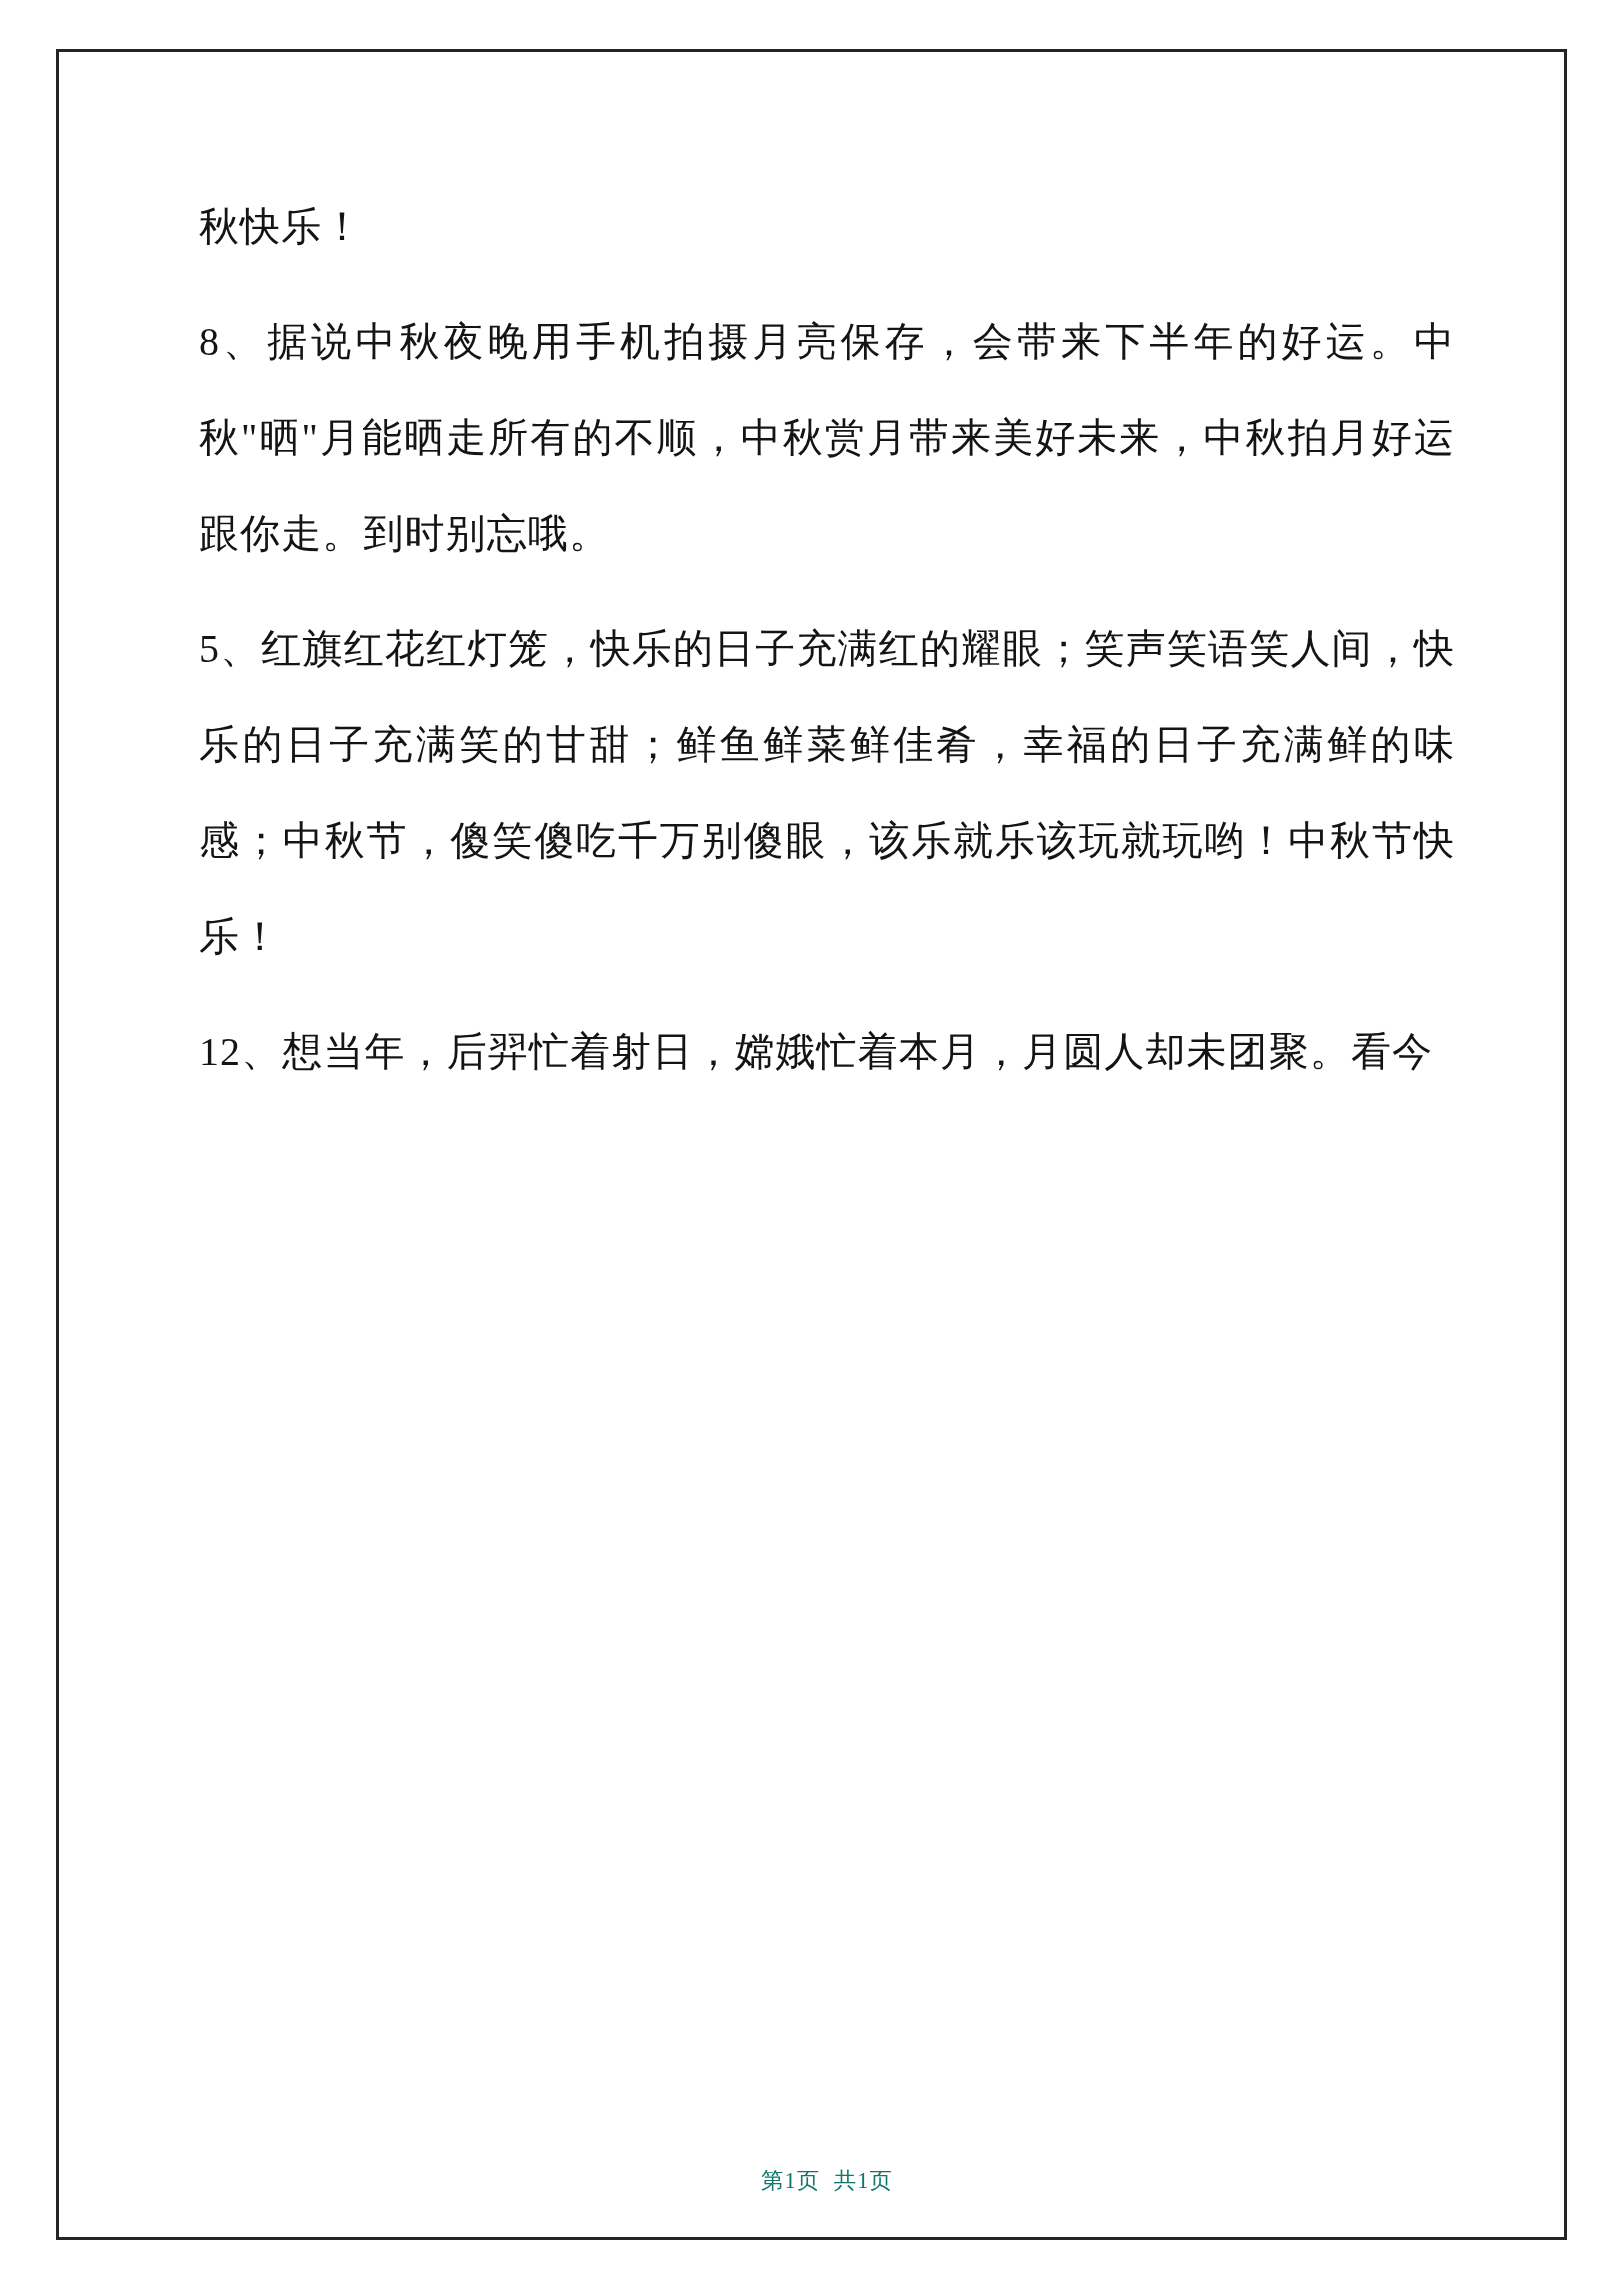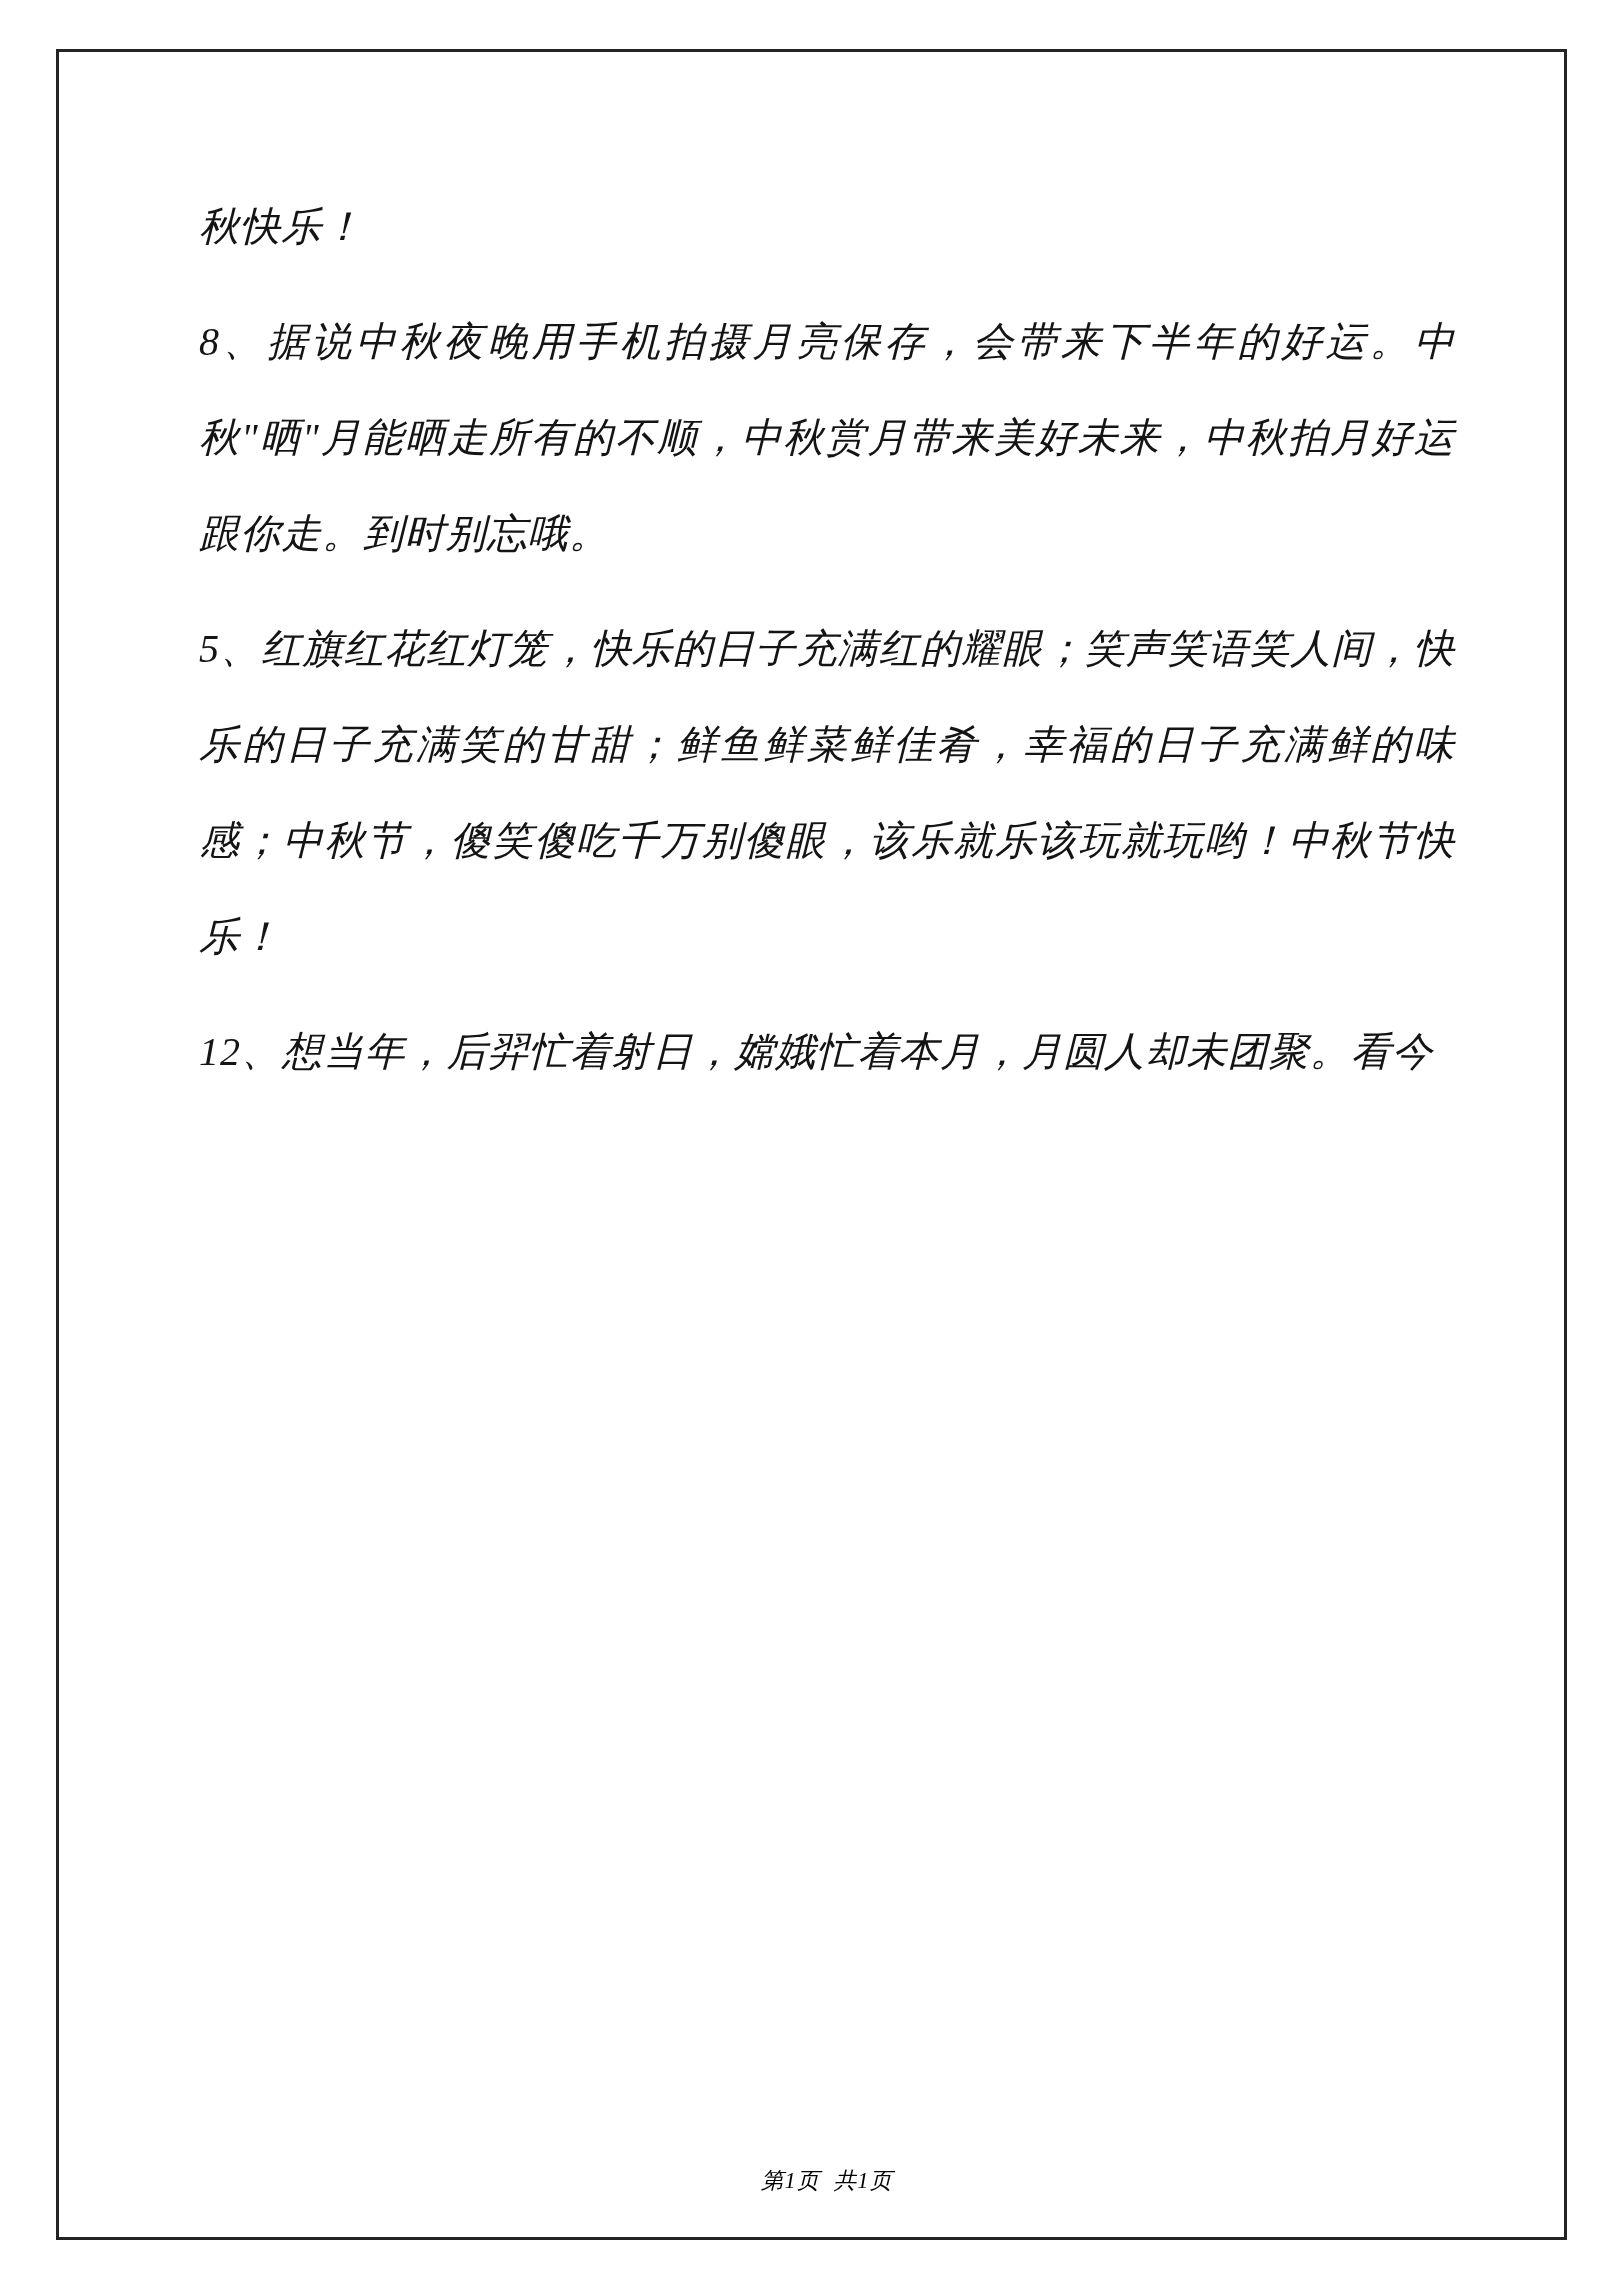--- a/index.html
+++ b/index.html
@@ -1,15 +1,15 @@
 <!DOCTYPE html>
 <html style="font-size:9px"><head>
 <meta charset="utf-8">
 <style>
-  * { margin: 0; padding: 0; box-sizing: border-box; font-style: italic; }
+  * { margin: 0; padding: 0; box-sizing: border-box; }
   html, body { background: #ffffff; }
   body {
     width: 1623px;
     height: 2295px;
     position: relative;
     overflow: hidden;
     font-family: "Liberation Serif", "DejaVu Serif", serif;
     color: #141414;
   }
   .page-border {
@@ -41,21 +41,21 @@
     left: 199px;
     top: 2164px;
     width: 1256px;
     text-align: center;
   }
   .footer span {
     font-size: 22.4px;
     line-height: 34px;
     letter-spacing: 1.1px;
     white-space: pre;
-    color: #000000;
+    color: #0f766e;
   }
 </style>
 </head>
 <body>
 
 <div class="page">
 
   <div class="page-border"></div>
 
   <div class="content">

